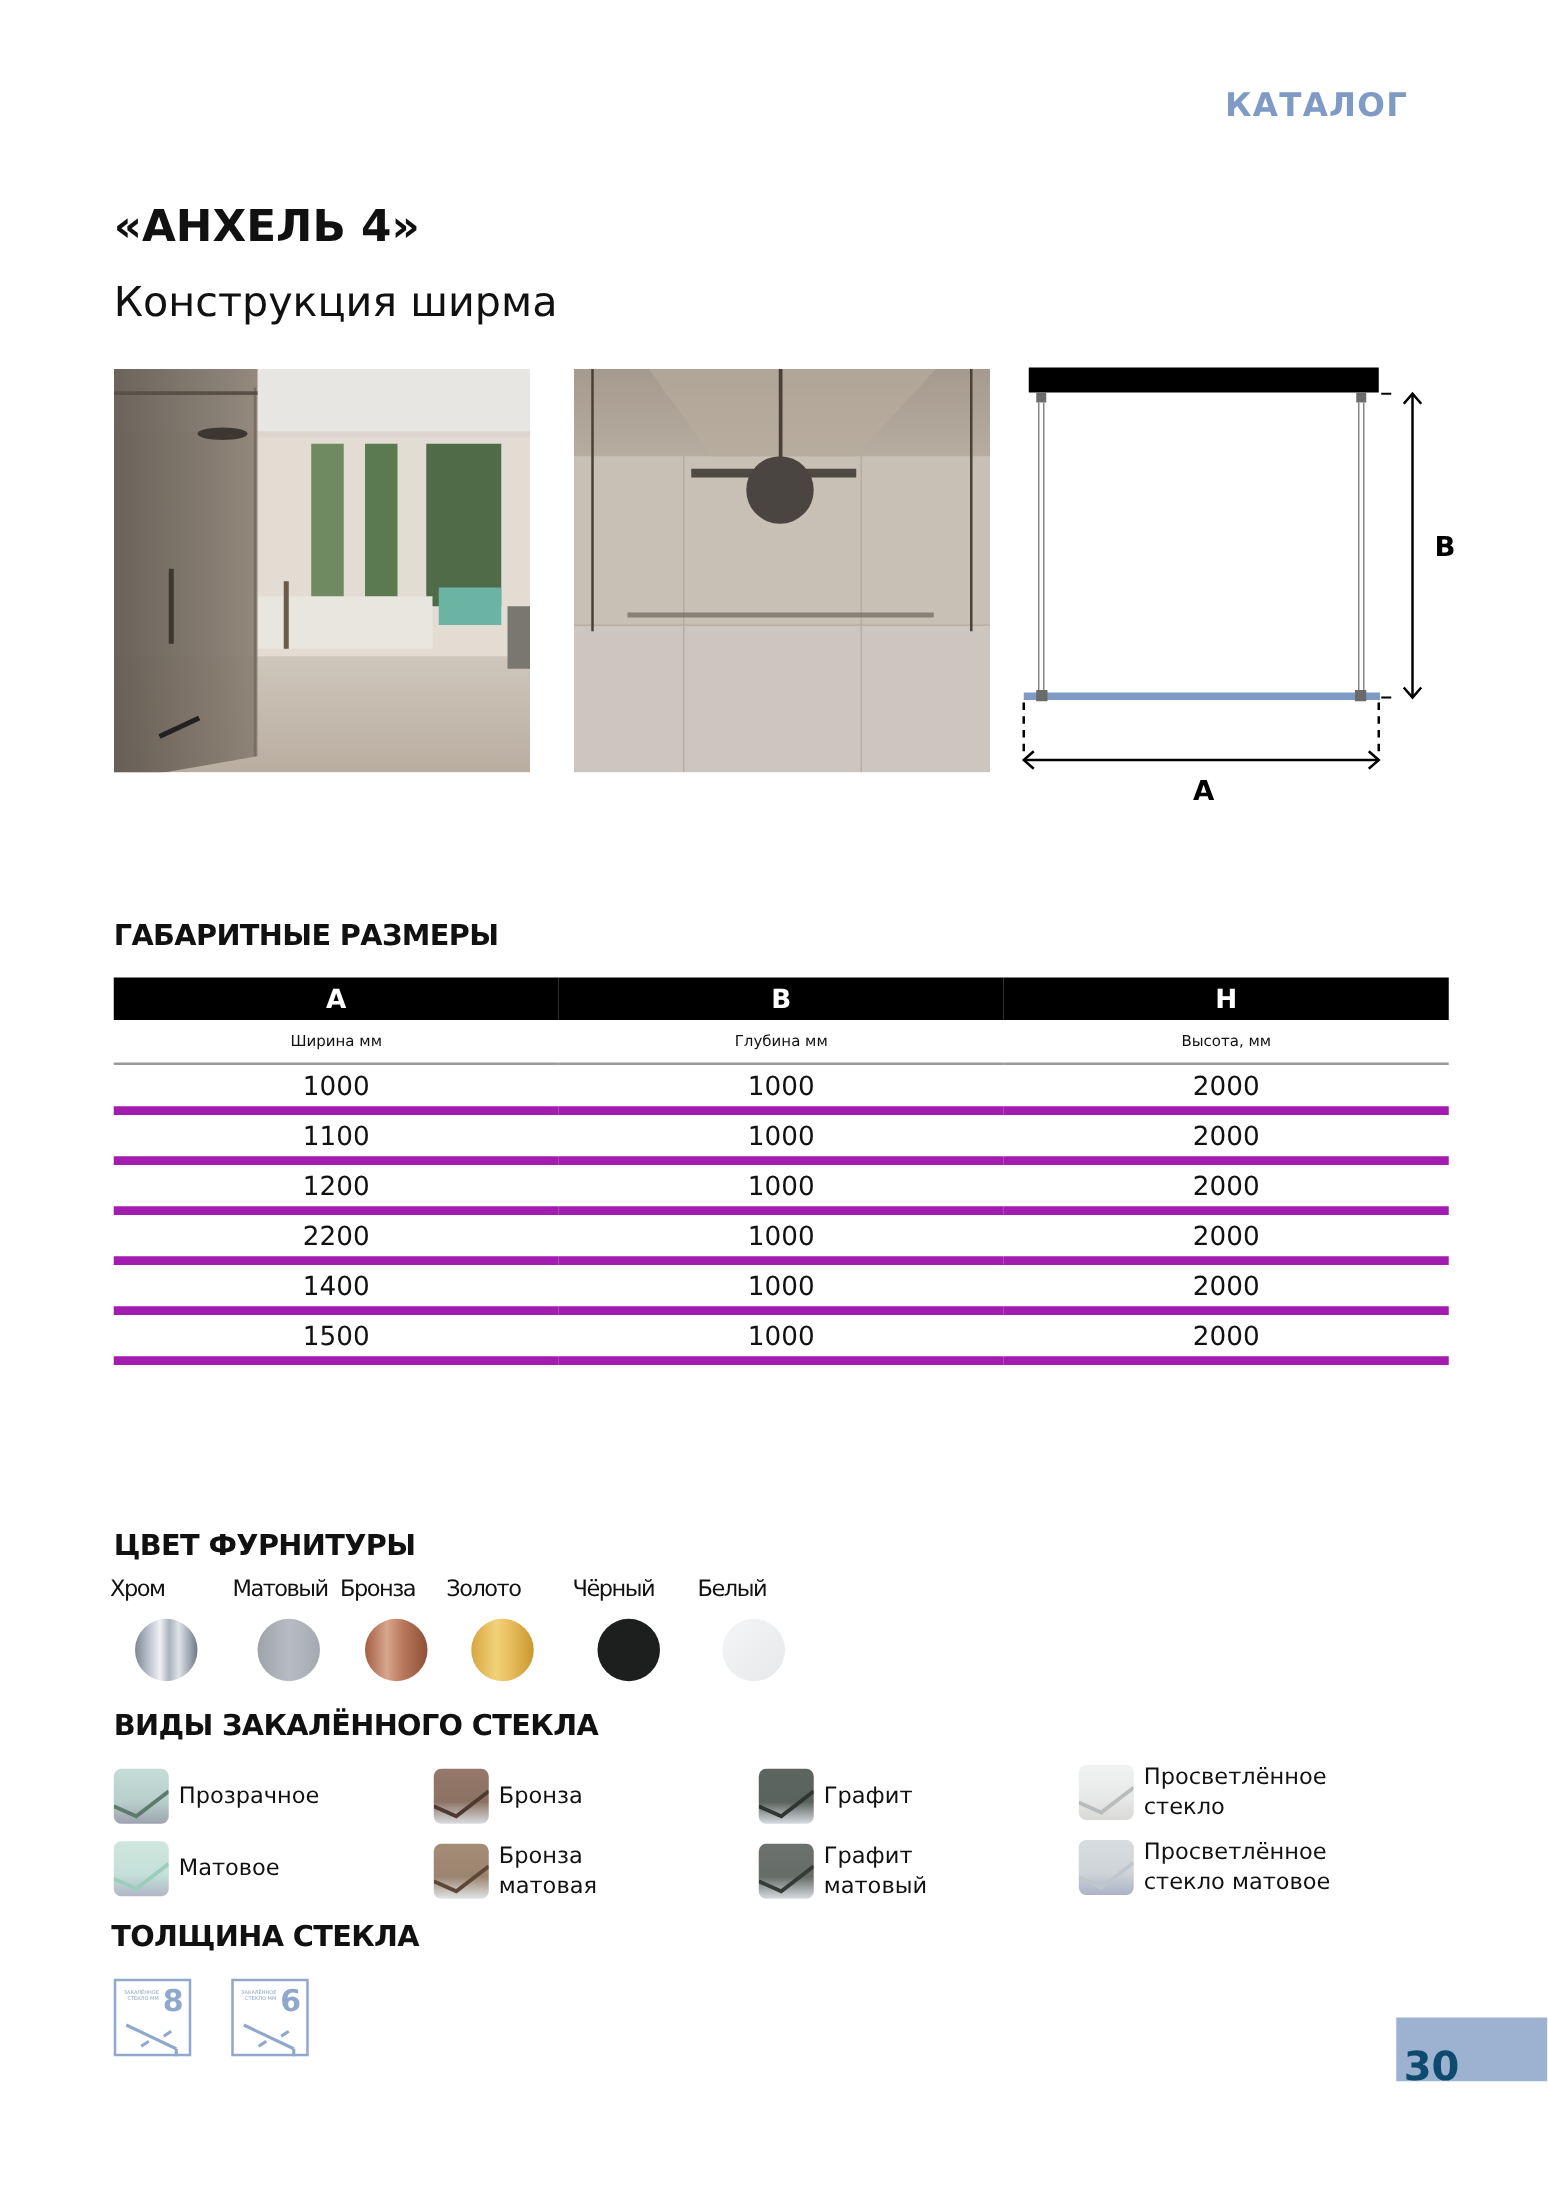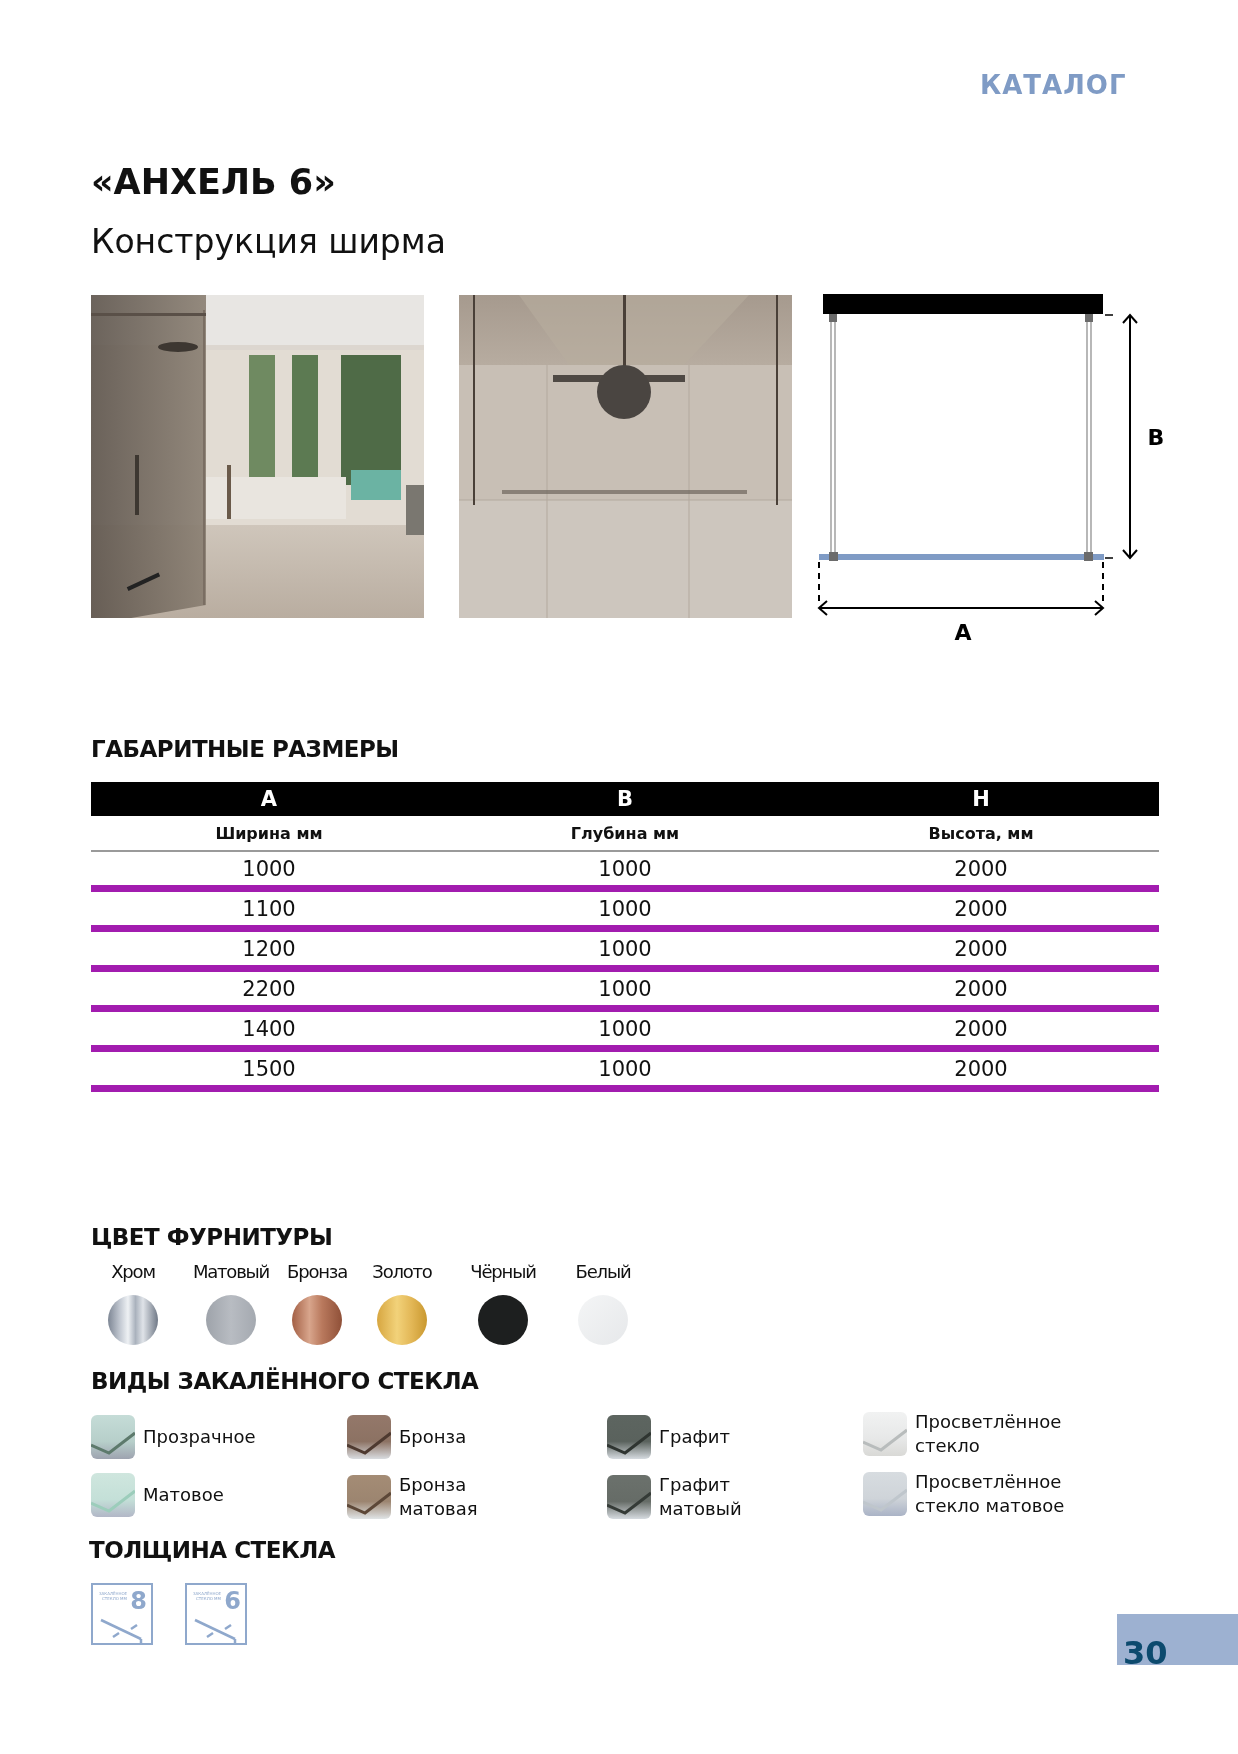--- a/index.html
+++ b/index.html
@@ -39,29 +39,29 @@
   
   .dims-table { left: 91px; top: 782px; width: 1068px; border-collapse: collapse; }
   .dims-table th, .dims-table td {
     text-align: center; width: 33.33%; padding: 0;
     font-family: "DejaVu Sans", sans-serif;
   }
   .dims-table .hdr-letters th {
     background: #000; color: #fff; font-size: 21px; font-weight: 700; height: 34px;
   }
   .dims-table .hdr-names th {
-    font-size: 16px; font-weight: 700; height: 34px; border-bottom: 2px solid #9a9a9a;
+    font-size: 12px; font-weight: 400; height: 34px; border-bottom: 2px solid #9a9a9a;
   }
   .dims-table td {
     font-size: 21px; height: 33px; border-bottom: 7px solid #a21caf;
   }
 
   
   .hw-list { left: 88px; top: 1261px; width: 600px; height: 80px; }
-  .hw-item { position: absolute; top: 0; width: 90px; text-align: center; }
+  .hw-item { position: absolute; top: 0; width: 90px; text-align: left; }
   .hw-label {
     font-size: 18px; letter-spacing: -1.2px; color: #111; height: 26px;
     font-family: "DejaVu Sans", sans-serif;
   }
   .hw-swatch {
     width: 50px; height: 50px; border-radius: 50%; margin: 8px auto 0;
   }
 
   
   .glass-item { position: absolute; display: flex; align-items: center; }
@@ -93,21 +93,21 @@
   }
   .page-num {
     position: absolute; left: 6px; top: 20px; font-size: 32px; font-weight: 700; color: #0c4a6e;
     font-family: "DejaVu Sans", sans-serif;
   }
 </style>
 </head>
 <body>
 
 <div class="abs catalog-label">КАТАЛОГ</div>
-<div class="abs product-title">«АНХЕЛЬ 6»</div>
+<div class="abs product-title">«АНХЕЛЬ 4»</div>
 <div class="abs product-subtitle">Конструкция ширма</div>
 
 <div class="abs photo photo1">
   <svg width="333" height="323" viewBox="0 0 333 323">
     <defs>
       <linearGradient id="p1floor" x1="0" y1="0" x2="0" y2="1">
         <stop offset="0" stop-color="#cfc6bb"></stop>
           <stop offset="1" stop-color="#b9ada0"></stop>
       </linearGradient>
       <linearGradient id="p1wall" x1="0" y1="0" x2="1" y2="0">

